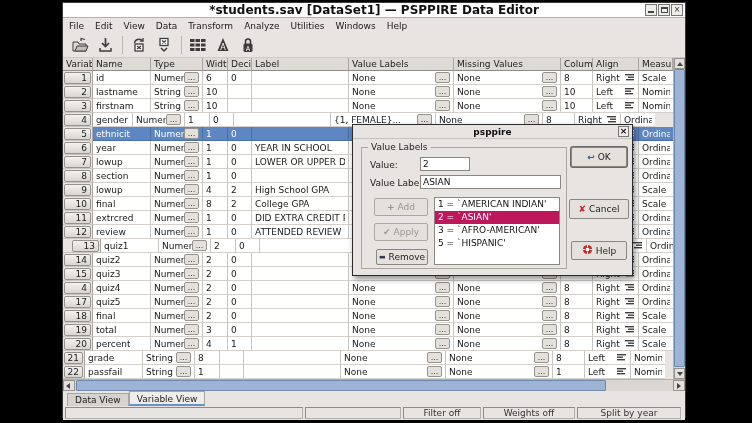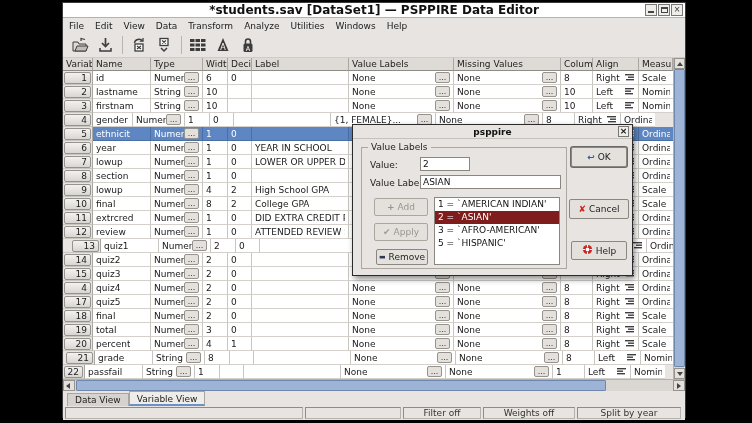--- a/index.html
+++ b/index.html
@@ -82,21 +82,21 @@
   .flabel{position:absolute;font-size:9px;color:#222;white-space:nowrap;}
   .finput{position:absolute;height:14px;border:1px solid #8a8780;background:#fff;font-size:9px;
           padding:0 2px;color:#111;}
   .dbtn{position:absolute;background:#e4e1dd;border:1px solid #8a8780;border-radius:2px;font-size:9px;
         color:#1e1e1e;display:flex;align-items:center;justify-content:center;gap:3px;padding:0;}
   .dbtn.disabled{color:#98948e;border-color:#aaa79f;}
   .dbtn .bic{font-size:9px;line-height:9px;}
   .listbox{position:absolute;left:72px;top:49px;width:126px;height:68px;background:#fff;
            border:1px solid #8a8780;overflow:hidden;}
   .litem{height:13px;font-size:9px;color:#111;padding:0 3px;line-height:13px;white-space:nowrap;overflow:hidden;}
-  .litem.sel{background:#7f1d1d;color:#fff;}
+  .litem.sel{background:#be185d;color:#fff;}
 </style>
 </head>
 <body>
 
 <div class="screen">
   <div class="window">
 
     <div class="titlebar">
       <span class="title">*students.sav [DataSet1] — PSPPIRE Data Editor</span>
       <span class="winbtns">
@@ -1092,21 +1092,21 @@
                   <rect x="4" y="3.5" width="6" height="1.4"></rect>
                   <rect x="2" y="6" width="8" height="1.4"></rect>
                 </svg>
               </span>
             </div>
             <div class="cell" style="width:34px;border-right:none;">
               <span class="celltext">Scale</span>
             </div>
           </div>
           <div class="row">
-            <div class="rowncell" style="width:32px">
+            <div class="rowncell" style="width:22px">
               <button class="rownum">21</button>
             </div>
             <div class="cell" style="width:58px">
               <span class="celltext">grade</span>
             </div>
             <div class="cell" style="width:52px">
               <span class="celltext">String</span>
               <button class="dots">...</button>
             </div>
             <div class="cell" style="width:25px">

